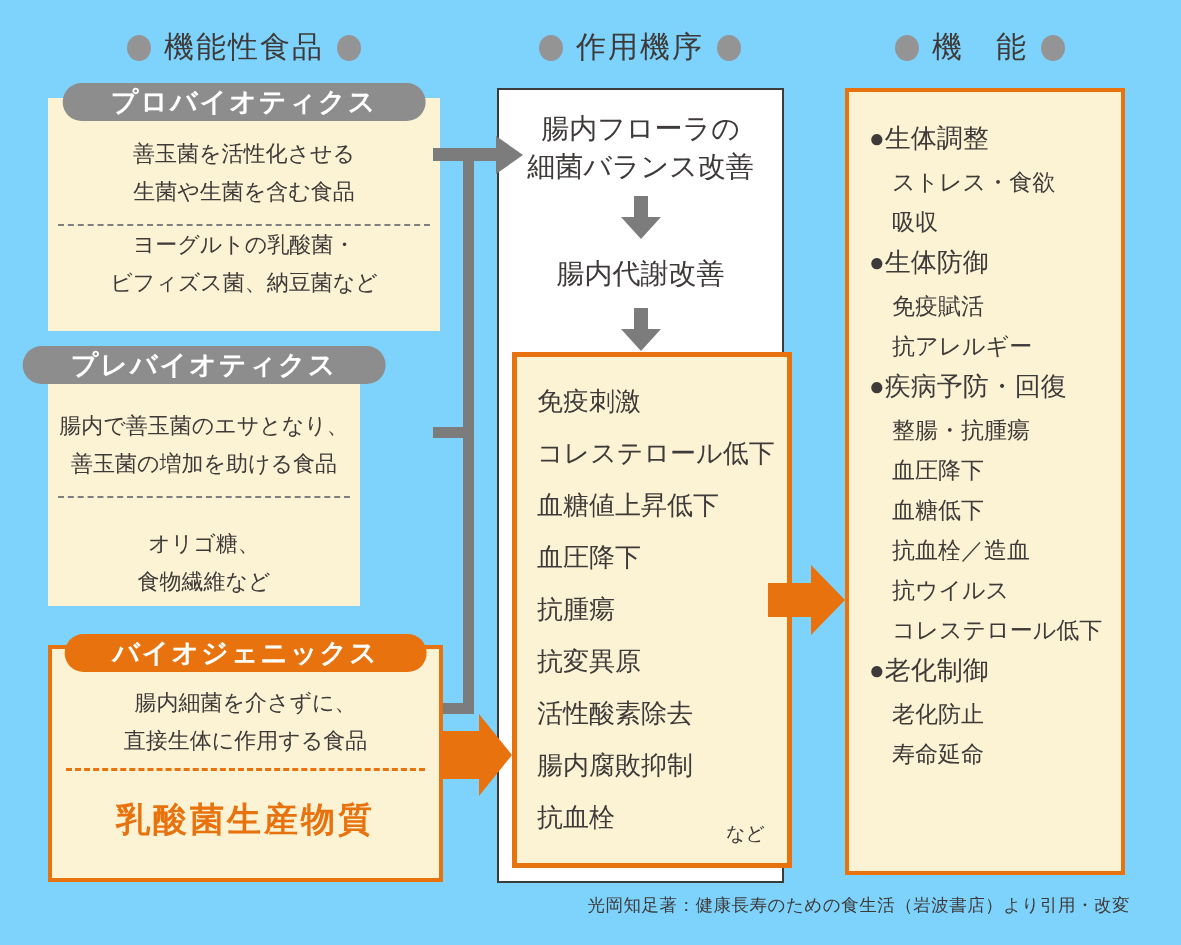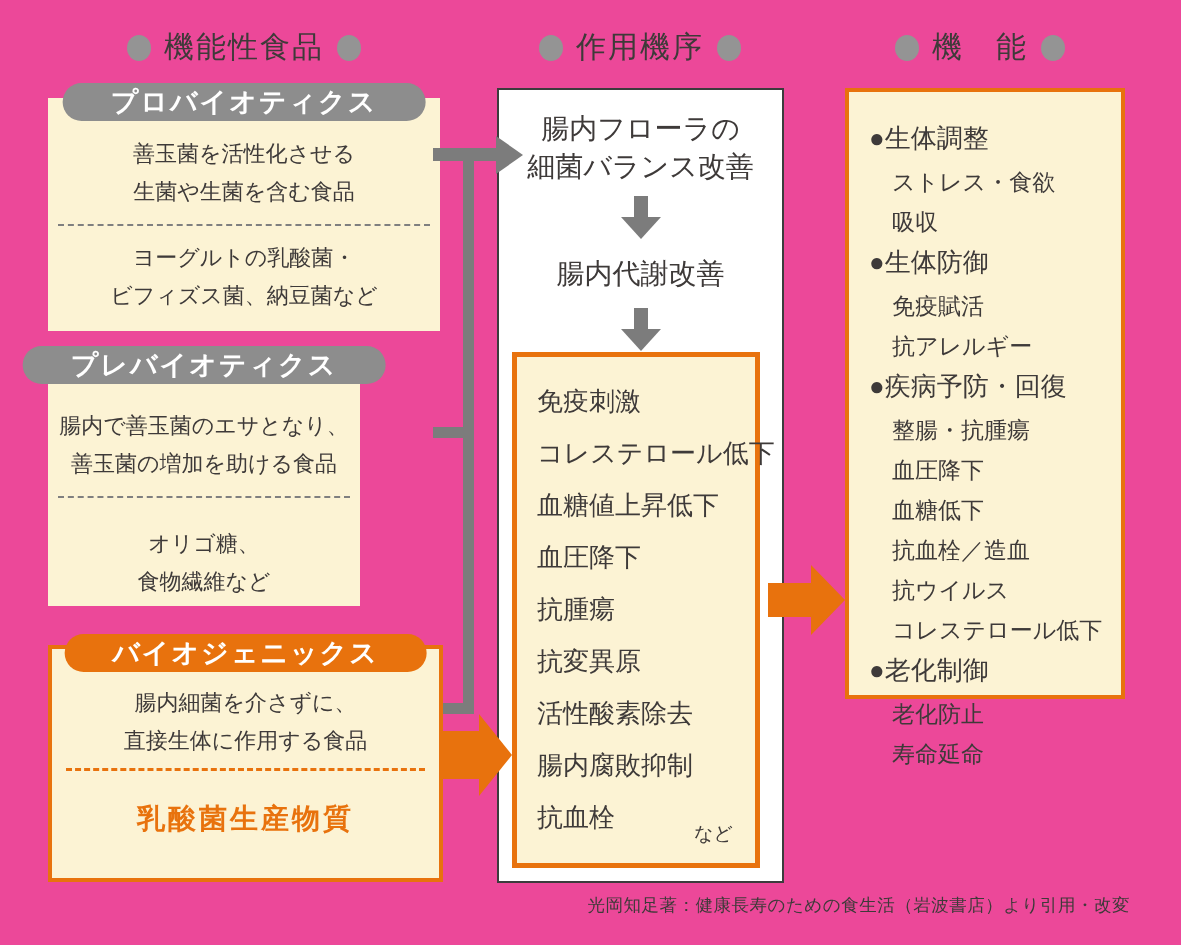--- a/index.html
+++ b/index.html
@@ -1,54 +1,54 @@
 <!DOCTYPE html>
 <html><head>
 <meta charset="utf-8">
 <style>
   html,body{margin:0;padding:0;background:#ffffff;}
   .canvas{
-    position:relative;width:1181px;height:945px;background:#ec4899;overflow:hidden;
+    position:relative;width:1181px;height:945px;background:#7dd3fc;overflow:hidden;
     font-family:"Liberation Sans","DejaVu Sans",sans-serif;color:#3e3a39;
   }
   
   .hdr{position:absolute;top:27px;display:flex;align-items:center;gap:13px;
        transform:translateX(-50%);font-size:30px;letter-spacing:2px;white-space:nowrap;}
   .dot{width:24px;height:26px;border-radius:50%;background:#949494;flex:0 0 auto;}
   
   .cream-box{position:absolute;background:#fcf3d4;}
   .badge{position:absolute;left:50%;transform:translateX(-50%);
          background:#8d8d8d;color:#ffffff;font-weight:bold;font-size:27px;
          height:38px;line-height:38px;border-radius:20px;padding:0 48px;
          white-space:nowrap;letter-spacing:2px;text-align:center;}
   .badge.orange{background:#e8720d;}
   .desc{text-align:center;font-size:22px;line-height:38px;}
   .sep{border-top:2px dashed #7f7f7f;margin:13px 10px 0 10px;height:0;}
   .sep.orange{border-top:3px dashed #e8720d;margin:8px 14px 0 14px;}
   .box3{border:4px solid #e8720d;box-sizing:border-box;}
-  .highlight{margin-top:26px;text-align:center;font-size:28px;line-height:44px;
+  .highlight{margin-top:26px;text-align:center;font-size:34px;line-height:44px;
              font-weight:bold;color:#e8720d;letter-spacing:3px;}
   
   .mech-box{position:absolute;left:497px;top:88px;width:287px;height:795px;
             border:2px solid #3c3c3c;box-sizing:border-box;background:#ffffff;}
   .mech-step{text-align:center;font-size:28px;line-height:38px;}
   .step1{padding-top:20px;}
   .step2{margin-top:16px;}
   .down-arrow{width:40px;margin:10px auto 0 auto;}
   .down-arrow .shaft{width:14px;height:21px;background:#7c7c7c;margin:0 auto;}
   .down-arrow .head{width:0;height:0;margin:0 auto;
                     border-left:20px solid transparent;border-right:20px solid transparent;
                     border-top:22px solid #7c7c7c;}
-  .effects-box{position:absolute;left:13px;top:262px;width:248px;height:516px;
+  .effects-box{position:absolute;left:13px;top:262px;width:280px;height:516px;
                border:5px solid #e8720d;box-sizing:border-box;background:#fcf3d4;
                padding:18px 0 0 20px;}
   .effect-item{font-size:26px;line-height:52px;height:52px;white-space:nowrap;}
   .etc{position:absolute;right:22px;bottom:16px;font-size:19px;}
   
-  .fn-box{position:absolute;left:845px;top:88px;width:280px;height:611px;
+  .fn-box{position:absolute;left:845px;top:88px;width:280px;height:787px;
           border:4px solid #e8720d;box-sizing:border-box;background:#fcf3d4;
           padding:26px 0 0 20px;}
   .fn-section{}
   .fn-section:first-child{margin-top:0;}
   .fn-title{font-size:26px;line-height:40px;margin-bottom:4px;white-space:nowrap;}
   .fn-item{font-size:23px;line-height:40px;padding-left:23px;white-space:nowrap;}
   
   .conn{position:absolute;z-index:3;}
   .gray-fill{background:#7c7c7c;}
   .orange-fill{background:#e8720d;}
@@ -82,21 +82,21 @@
     <span class="dot"></span>
   </div>
 
   <div class="cream-box" style="left:48px;top:98px;width:392px;height:233px;">
     <div class="badge" style="top:-15px;">プロバイオティクス</div>
     <div class="desc" style="padding-top:37px;">
       <div>善玉菌を活性化させる</div>
       <div>生菌や生菌を含む食品</div>
     </div>
     <div class="sep"></div>
-    <div class="desc" style="margin-top:13px;">
+    <div class="desc" style="">
       <div>ヨーグルトの乳酸菌・</div>
       <div>ビフィズス菌、納豆菌など</div>
     </div>
   </div>
 
   <div class="cream-box" style="left:48px;top:360px;width:312px;height:246px;">
     <div class="badge" style="top:-14px;">プレバイオティクス</div>
     <div class="desc" style="padding-top:47px;">
       <div>腸内で善玉菌のエサとなり、</div>
       <div>善玉菌の増加を助ける食品</div>

